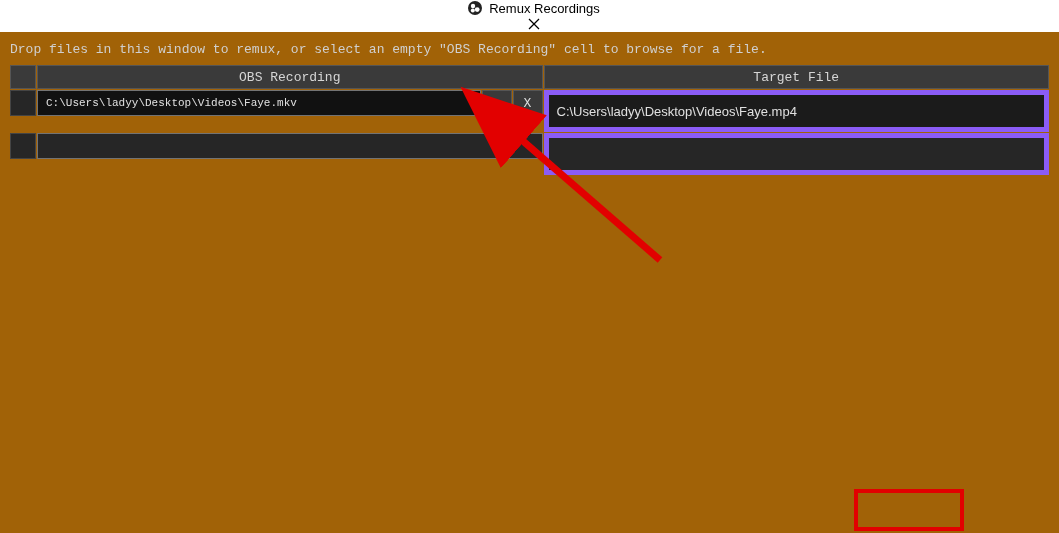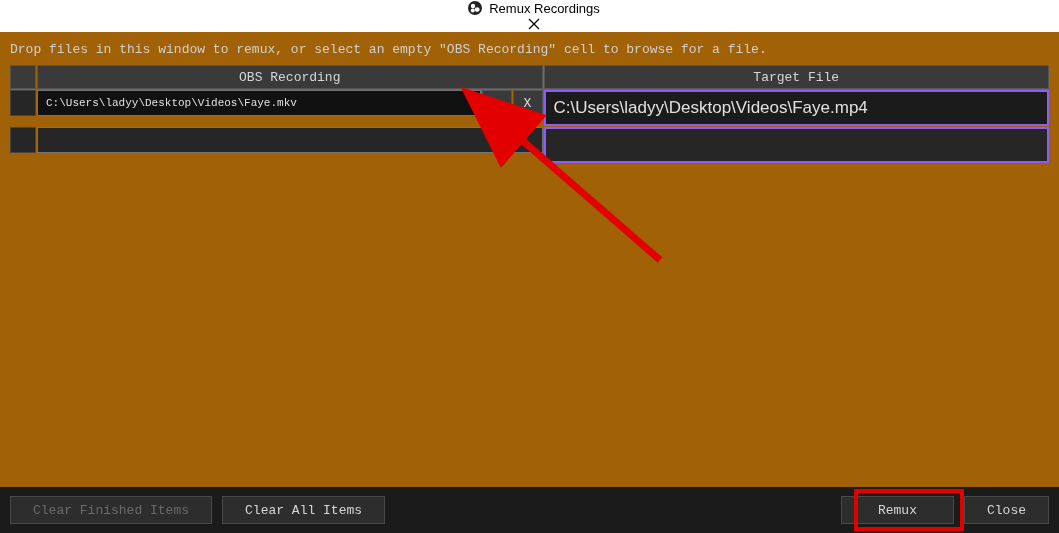--- a/index.html
+++ b/index.html
@@ -94,25 +94,25 @@
     display: flex;
     align-items: center;
     border: 1px solid #737373;
     white-space: nowrap;
     overflow: hidden;
   }
   .target-cell {
     background: #1b1b1b;
     color: #e0e0e0;
     font-family: "Segoe UI",Arial,sans-serif;
-    font-size: 17px;
+    font-size: 13px;
     padding: 16px 8px;
     display: flex;
     align-items: center;
-    border: 2px solid #8b5cf6;
+    border: 5px solid #8b5cf6;
     height: 26px;
     white-space: nowrap;
     overflow: hidden;
   }
   .mini-btn {
     width: 30px;
     background: #3a3a3a;
     color: #ddd;
     font-family: "Consolas","Courier New",monospace;
     font-size: 13px;
@@ -200,27 +200,20 @@
       <div class="target-cell">C:\Users\ladyy\Desktop\Videos\Faye.mp4</div>
 
       <div class="row-chk" style="background:#262626;"></div>
       <div class="row-src">
         <div class="path-cell" style="background:#262626;"></div>
       </div>
       <div class="target-cell" style="background:#262626;"></div>
     </div>
   </div>
 
-  <div class="footer">
-    <div class="btn disabled">Clear Finished Items</div>
-    <div class="btn">Clear All Items</div>
-    <div class="spacer"></div>
-    <div class="btn" style="padding:0 36px;">Remux</div>
-    <div class="btn">Close</div>
-  </div>
 </div>
 
 <div class="remux-highlight" style="left: 854px; top: 489px; width: 110px; height: 42px;"></div>
 <svg class="arrow-svg" width="1059" height="533" style="left:0;top:0;">
   <defs>
     <marker id="ah" markerWidth="14" markerHeight="14" refX="3" refY="5" orient="auto">
       <polygon points="0,0 12,5 0,10" fill="#e20000"></polygon>
     </marker>
   </defs>
   <line id="arrow-line" stroke="#e20000" stroke-width="7" marker-end="url(#ah)" x1="660" y1="260" x2="508" y2="128"></line>

